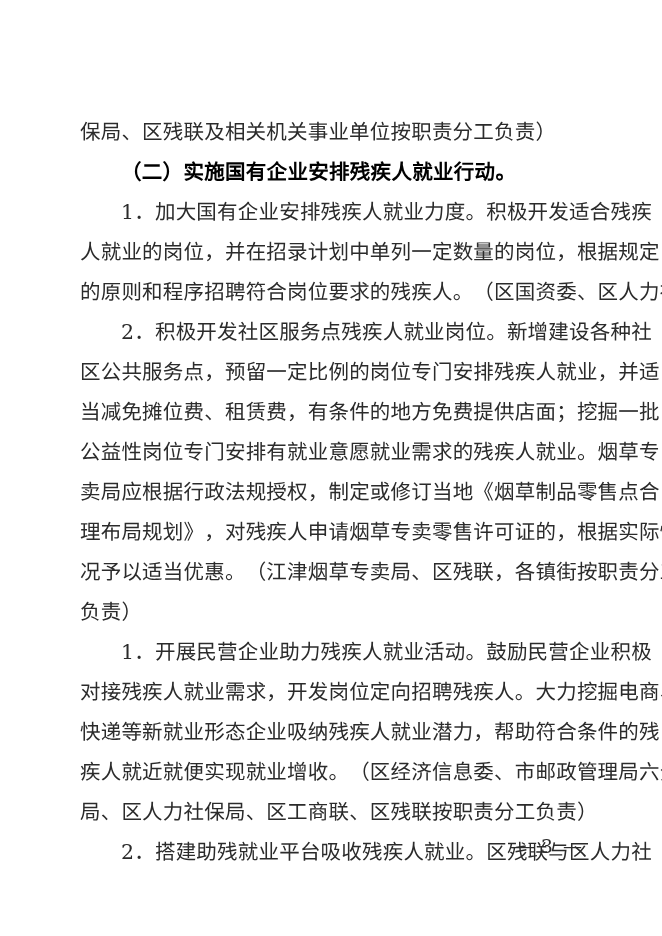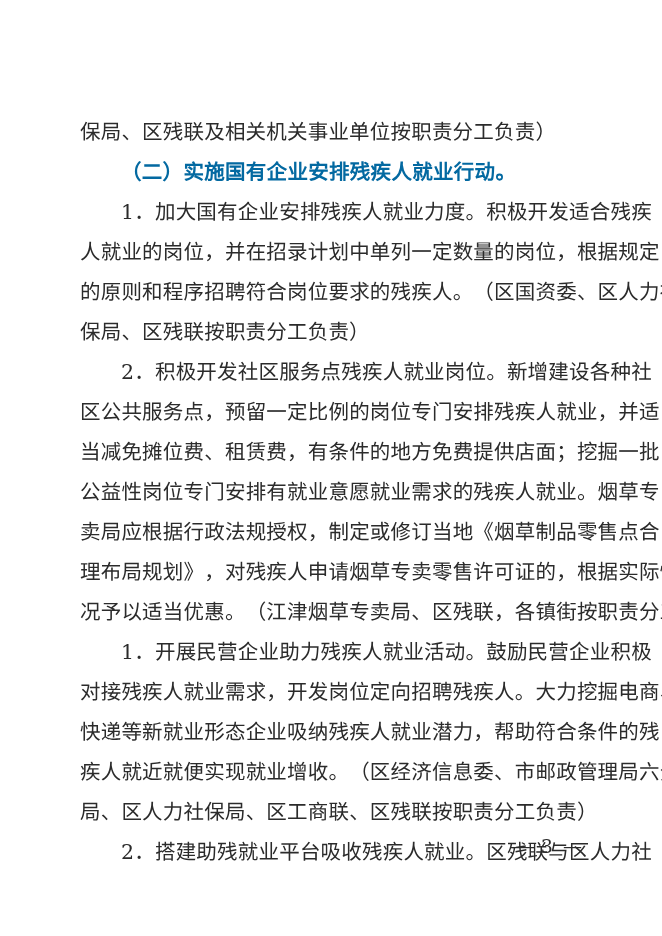--- a/index.html
+++ b/index.html
@@ -59,21 +59,21 @@
     padding-left: 41px;
   }
 
   
   .doc-heading {
     font-family: "DejaVu Sans", "Liberation Sans", sans-serif;
     font-size: 20.5px;
     font-weight: 700;
     line-height: 40px;
     height: 40px;
-    color: #0369a1;
+    color: #000000;
     padding-left: 41px;
     white-space: nowrap;
     letter-spacing: 0.3px;
   }
 
   
   .page-number {
     position: absolute;
     right: 78px;
     top: 832px;
@@ -175,21 +175,20 @@
         <span>区</span>
         <span>国</span>
         <span>资</span>
         <span>委</span>
         <span>、</span>
         <span>区</span>
         <span>人</span>
         <span>力</span>
         <span>社</span>
       </div>
-      <div class="doc-line">保局、区残联按职责分工负责）</div>
       <div class="doc-line indent justify">
         <span>2</span>
         <span>．</span>
         <span>积</span>
         <span>极</span>
         <span>开</span>
         <span>发</span>
         <span>社</span>
         <span>区</span>
         <span>服</span>
@@ -386,20 +385,21 @@
         <span>，</span>
         <span>各</span>
         <span>镇</span>
         <span>街</span>
         <span>按</span>
         <span>职</span>
         <span>责</span>
         <span>分</span>
         <span>工</span>
       </div>
+      <div class="doc-line">负责）</div>
       <div class="doc-line indent justify">
         <span>1</span>
         <span>．</span>
         <span>开</span>
         <span>展</span>
         <span>民</span>
         <span>营</span>
         <span>企</span>
         <span>业</span>
         <span>助</span>

